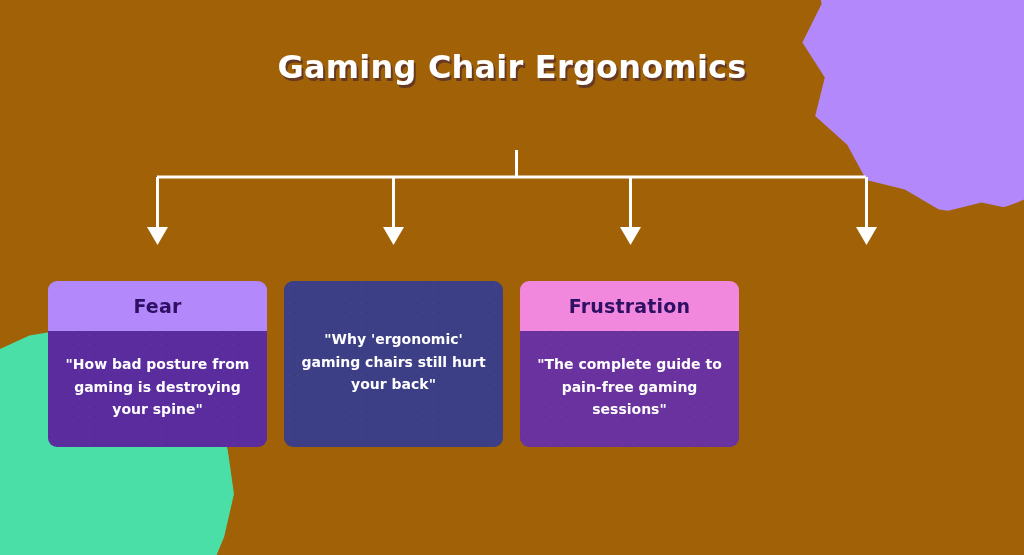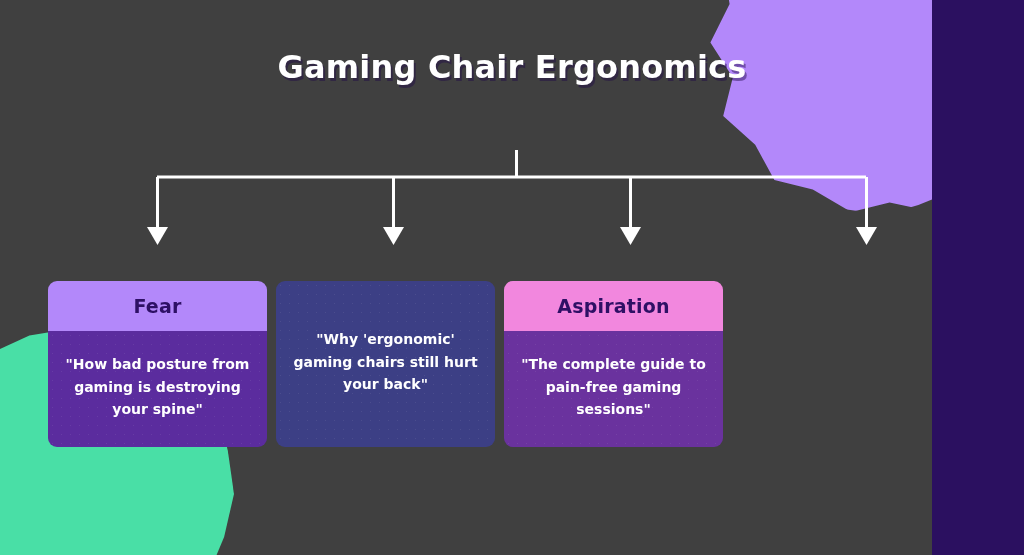--- a/index.html
+++ b/index.html
@@ -9,23 +9,23 @@
   }
   body {
     width: 1024px;
     height: 555px;
     overflow: hidden;
     font-family: "DejaVu Sans", sans-serif;
   }
 
   #canvas {
     position: relative;
-    width: 932px;
+    width: 1024px;
     height: 555px;
-    background: #404040;
+    background: #a16207;
     overflow: hidden;
   }
 
   
   .blob {
     position: absolute;
     pointer-events: none;
   }
   #blob-topright {
     right: -92px;
@@ -80,21 +80,21 @@
   }
 
   
   #cards {
     position: absolute;
     left: 48px;
     top: 281px;
     width: 928px;
     height: 166px;
     display: flex;
-    gap: 9px;
+    gap: 17px;
   }
   .card {
     position: relative;
     width: 219px;
     border-radius: 9px;
     overflow: hidden;
     display: flex;
     flex-direction: column;
   }
   .card-header {
@@ -176,21 +176,21 @@
 
     <div class="card">
       <div class="card-body" style="background:#3C3F85">
         <div class="card-body-text">"Why 'ergonomic' gaming chairs still hurt your back"</div>
       </div>
     </div>
 
 
     <div class="card">
       <div class="card-header" style="background:#F287DE">
-        <span class="card-header-label">Aspiration</span>
+        <span class="card-header-label">Frustration</span>
       </div>
       <div class="card-body" style="background:#6A329E">
         <div class="card-body-text">"The complete guide to pain-free gaming sessions"</div>
       </div>
     </div>
 
   </div>
 </div>
 
 </body></html>

